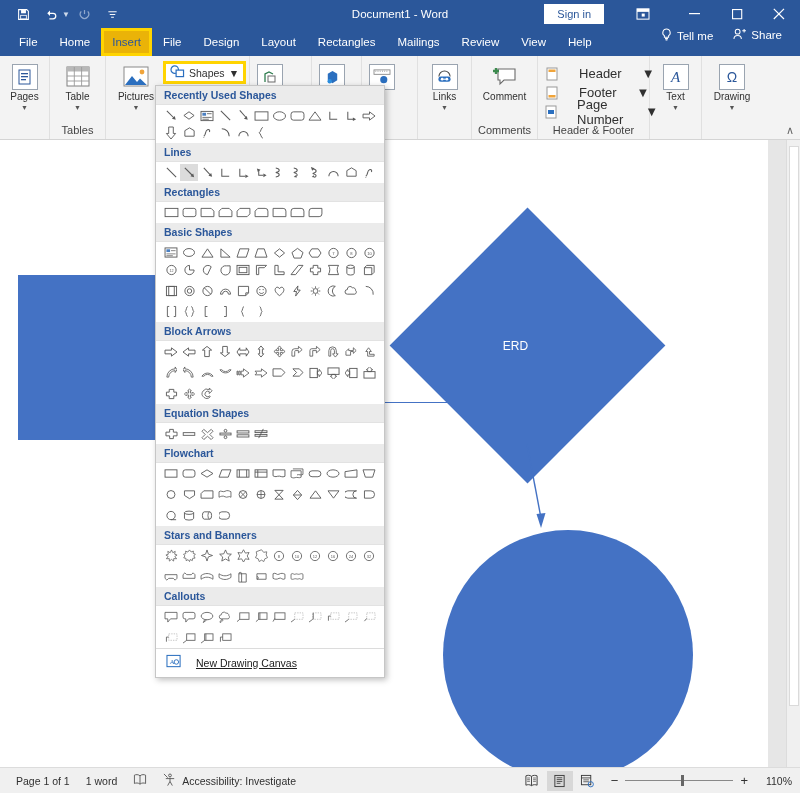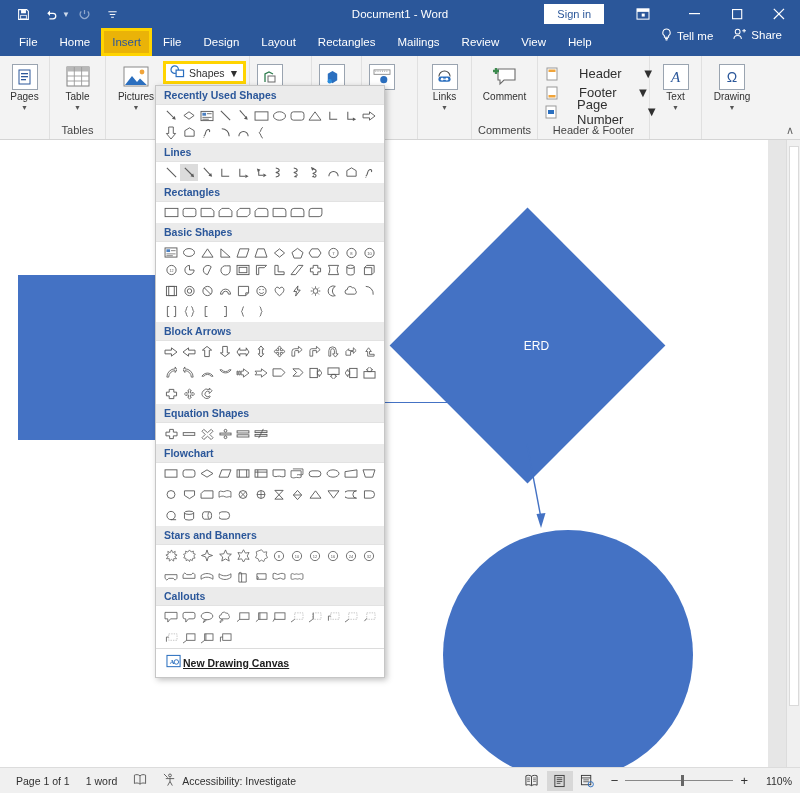--- a/index.html
+++ b/index.html
@@ -122,21 +122,21 @@
 
   .shape-rect {
     position: absolute; left: 18px; top: 135px; width: 200px; height: 165px;
     background: #4472c4;
   }
   .shape-diamond {
     position: absolute; left: 430px; top: 108px; width: 195px; height: 195px;
     background: #4472c4; transform: rotate(45deg);
   }
   .diamond-label {
-    position: absolute; left: 439px; top: 108px; width: 195px; height: 195px;
+    position: absolute; left: 418px; top: 108px; width: 195px; height: 195px;
     display: flex; align-items: center; justify-content: center;
     color: #ffffff; font-size: 12px;
   }
   .shape-circle {
     position: absolute; left: 443px; top: 390px; width: 250px; height: 250px;
     background: #4472c4; border-radius: 50%;
   }
   .connector-h {
     position: absolute; left: 382px; top: 262px; width: 72px; height: 0;
     border-top: 1.4px solid #4472c4;
@@ -157,22 +157,22 @@
   .dd-row {
     display: flex; flex-wrap: wrap; padding: 2px 6px 2px 6px; gap: 0px;
   }
   .shp {
     width: 18px; height: 17px; display: flex; align-items: center; justify-content: center;
     color: #5a5a5a;
   }
   .shp.sel { background: #dcdcdc; }
   .shp svg { display: block; }
   .dd-footer {
-    display: flex; align-items: center; gap: 1px; padding: 5px 8px 5px 10px;
-    border-top: 1px solid #dcdcdc; font-size: 10.5px; color: #202020; font-weight: bold;
+    display: flex; align-items: center; gap: 14px; padding: 5px 8px 5px 10px;
+    border-top: 1px solid #dcdcdc; font-size: 10.5px; color: #202020;
   }
   .dd-footer .u { text-decoration: underline; }
 
   
   .statusbar {
     position: absolute; left: 0; right: 0; bottom: 0; height: 26px;
     background: #f0f0f0; border-top: 1px solid #dcdcdc;
     display: flex; align-items: center; font-size: 10.5px; color: #303030;
     padding: 0 8px;
   }

